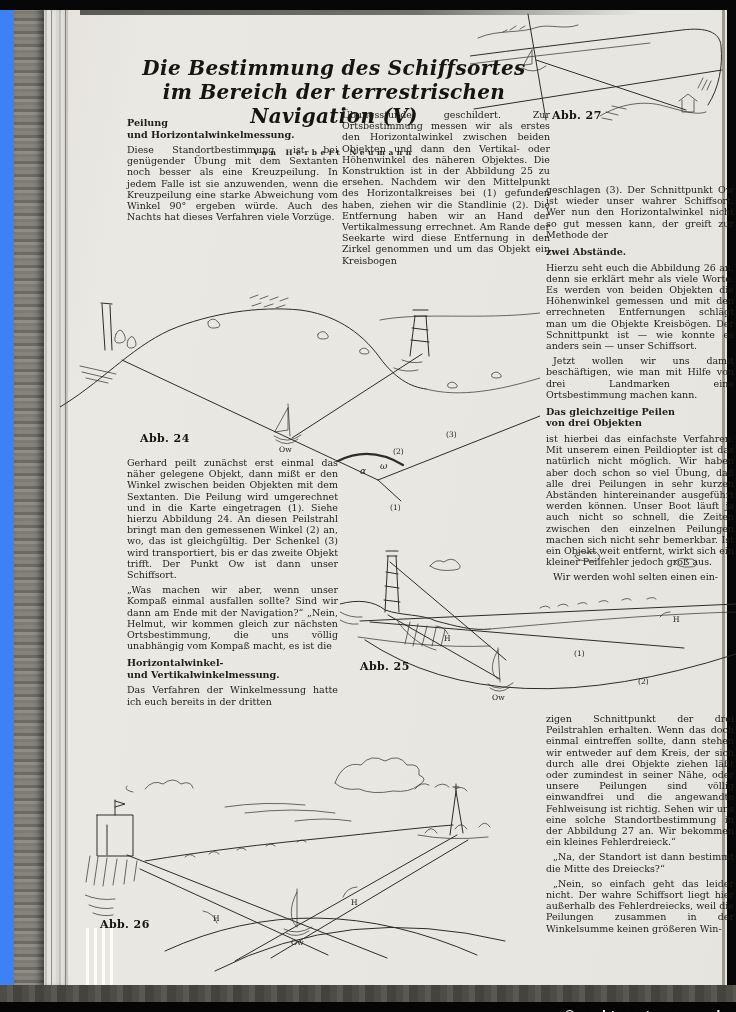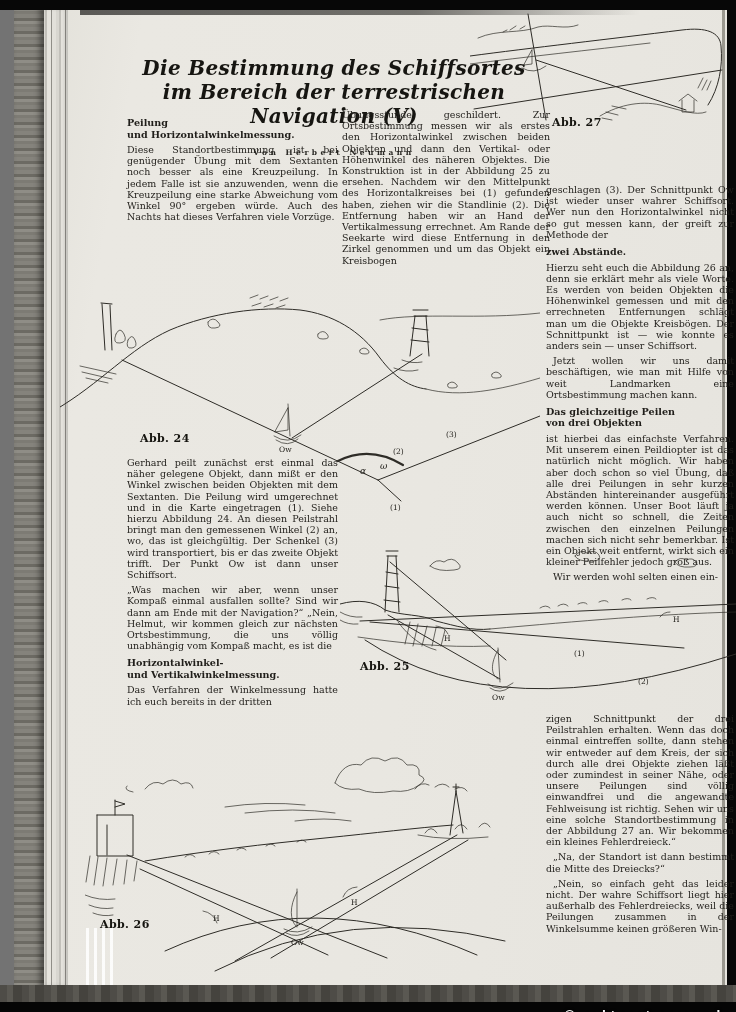--- a/index.html
+++ b/index.html
@@ -1,16 +1,16 @@
 <!DOCTYPE html>
 <html><head>
 <meta charset="utf-8">
 <style>
   html,body{margin:0;padding:0;background:#0a0a0a;}
-  #stage{position:relative;width:736px;height:1012px;overflow:hidden;background:#737373;
+  #stage{position:relative;width:736px;height:1012px;overflow:hidden;background:#3b82f6;
          font-family:"DejaVu Serif",serif;}
   
   .paper{position:absolute;left:42px;top:8px;width:686px;height:980px;
          background:linear-gradient(100deg,#e3e1da 0%,#eae8e2 12%,#e9e7e1 55%,#e6e4de 100%);}
   .binding{position:absolute;left:14px;top:6px;width:30px;height:996px;
            background:repeating-linear-gradient(0deg,#7d7b74 0 3px,#8f8d86 3px 6px,#6c6a63 6px 9px,#85837c 9px 13px);
            box-shadow:inset -4px 0 6px rgba(0,0,0,.45);}
   .border-top{position:absolute;left:0;top:0;width:736px;height:10px;background:#070707;}
   .top-shadow{position:absolute;left:80px;top:10px;width:560px;height:5px;
               background:linear-gradient(90deg,#2c2b29,#4a4945 60%,transparent);opacity:.75;}
@@ -77,36 +77,36 @@
       <path class="sk" d="M58,6 L76,112"></path>
       <path class="sk" d="M66,52 L216,102"></path>
       <path class="sk" d="M4,101 L252,62"></path>
       <path class="sk thin" d="M62,42 L62,56 L54,57 Z M52,60 Q 64,67 76,58"></path>
       <path class="sk thin" d="M130,108 C150,96 174,92 194,98 C210,102 226,108 236,104"></path>
       <path class="sk thin" d="M212,92 L212,104 L224,104 L224,92 M209,93 L218,86 L227,93"></path>
       <path class="sk thin" d="M233,70 l-5,10 m9,-8 l-5,10 m9,-9 l-4,9"></path>
       <path class="sk thin" d="M142,98 l14,3 m-20,3 l12,3 m-16,3 l10,2"></path>
     </svg>
   </div>
-  <div class="figlabel" style="left:552px;top:116px;">Abb. 27</div>
+  <div class="figlabel" style="left:552px;top:109px;">Abb. 27</div>
 
   <div class="col" style="left:127px;top:111px;width:211px;">
     <h3><span>Peilung</span><br><span>und Horizontalwinkelmessung.</span></h3>
     <p class="noind">Diese Standortbestimmung ist bei genügender Übung mit dem Sextanten noch besser als eine Kreuzpeilung. In jedem Falle ist sie anzuwenden, wenn die Kreuzpeilung eine starke Abweichung vom Winkel 90° ergeben würde. Auch des Nachts hat dieses Verfahren viele Vorzüge.</p>
   </div>
 
   <div class="col" style="left:342px;top:109px;width:208px;">
     <p class="noind">Übungsstunde geschildert. Zur Ortsbestimmung messen wir als erstes den Horizontalwinkel zwischen beiden Objekten und dann den Vertikal- oder Höhenwinkel des näheren Objektes. Die Konstruktion ist in der Abbildung 25 zu ersehen. Nachdem wir den Mittelpunkt des Horizontalkreises bei (1) gefunden haben, ziehen wir die Standlinie (2). Die Entfernung haben wir an Hand der Vertikalmessung errechnet. Am Rande der Seekarte wird diese Entfernung in den Zirkel genommen und um das Objekt ein Kreisbogen</p>
   </div>
 
   <div class="col" style="left:546px;top:152px;width:188px;margin-top:32px;">
     <p class="noind">geschlagen (3). Der Schnittpunkt Ow ist wieder unser wahrer Schiffsort. Wer nun den Horizontalwinkel nicht so gut messen kann, der greift zur Methode der</p>
     <h3>zwei Abstände.</h3>
     <p class="noind">Hierzu seht euch die Abbildung 26 an, denn sie erklärt mehr als viele Worte. Es werden von beiden Objekten die Höhenwinkel gemessen und mit den errechneten Entfernungen schlägt man um die Objekte Kreisbögen. Der Schnittpunkt ist — wie konnte es anders sein — unser Schiffsort.</p>
-    <p>Jetzt wollen wir uns damit beschäftigen, wie man mit Hilfe von weit Landmarken eine Ortsbestimmung machen kann.</p>
+    <p>Jetzt wollen wir uns damit beschäftigen, wie man mit Hilfe von drei Landmarken eine Ortsbestimmung machen kann.</p>
     <h3><span>Das gleichzeitige Peilen</span><br><span>von drei Objekten</span></h3>
     <p class="noind">ist hierbei das einfachste Verfahren. Mit unserem einen Peildiopter ist das natürlich nicht möglich. Wir haben aber doch schon so viel Übung, daß alle drei Peilungen in sehr kurzen Abständen hintereinander ausgeführt werden können. Unser Boot läuft ja auch nicht so schnell, die Zeiten zwischen den einzelnen Peilungen machen sich nicht sehr bemerkbar. Ist ein Objekt weit entfernt, wirkt sich ein kleiner Peilfehler jedoch groß aus.</p>
     <p>Wir werden wohl selten einen ein-</p>
   </div>
 
   <div class="fig" style="left:60px;top:288px;width:480px;height:262px;">
     <svg width="480" height="262" viewBox="0 0 480 262">
       <path class="sk" d="M-5,122 C40,96 70,60 110,42 C150,25 200,18 240,22 C272,26 300,42 320,70 C335,90 350,99 366,101"></path>
       <path class="sk thin" d="M320,32 C360,24 420,32 480,25"></path>
       <path class="sk thin" d="M366,101 C400,110 440,102 480,90"></path>

